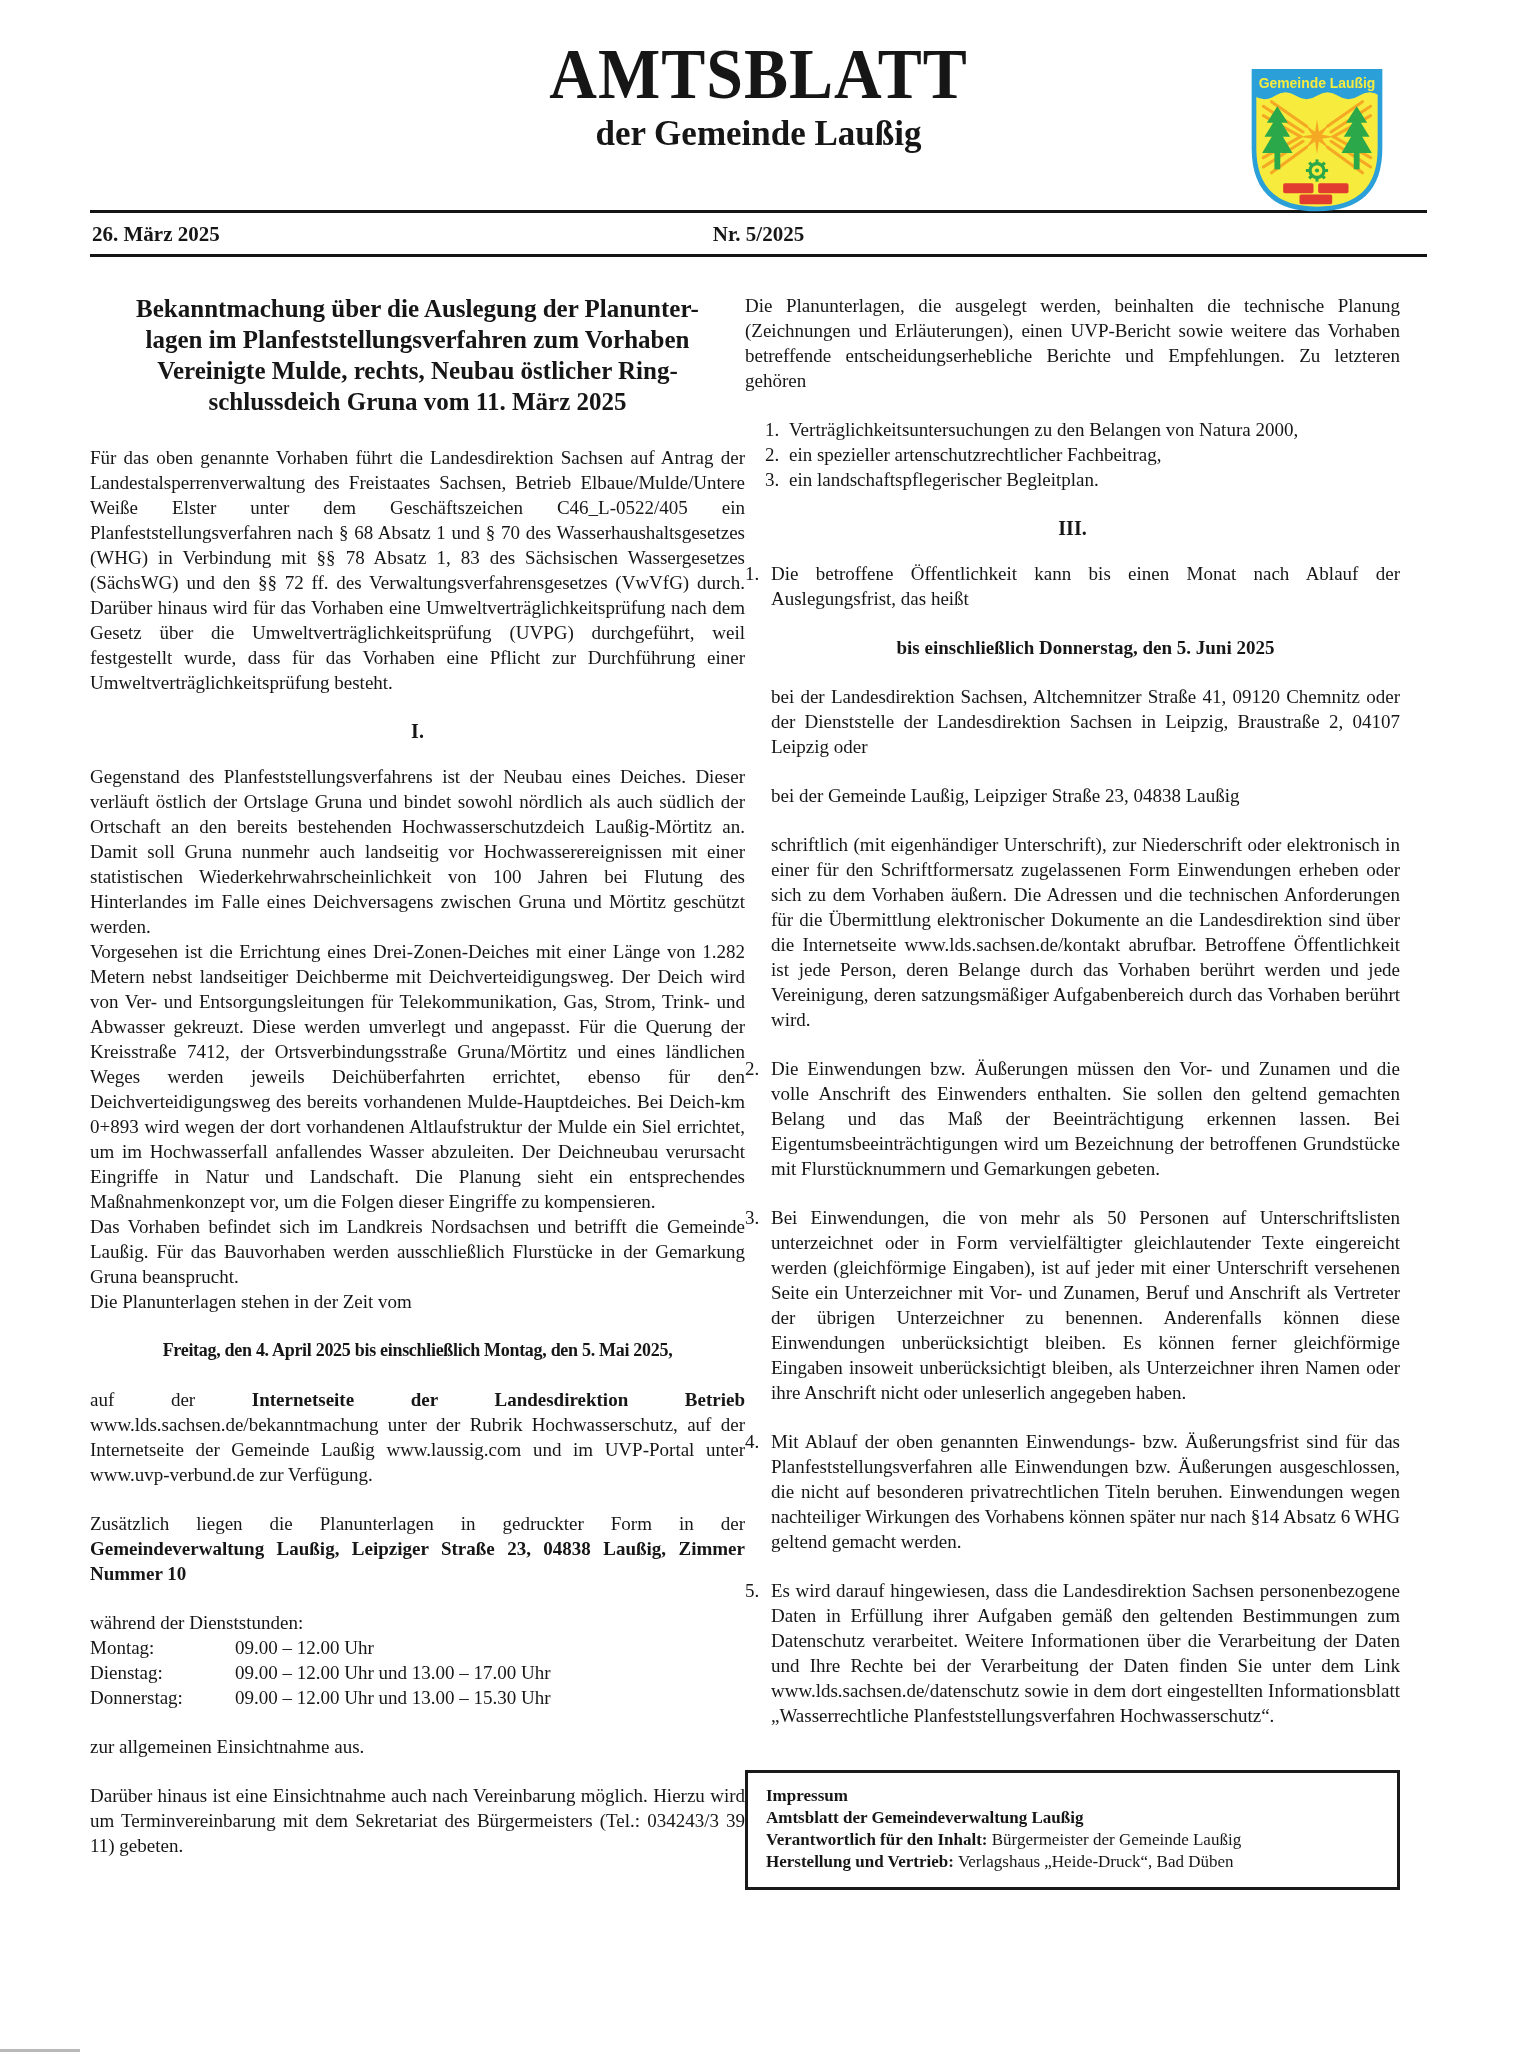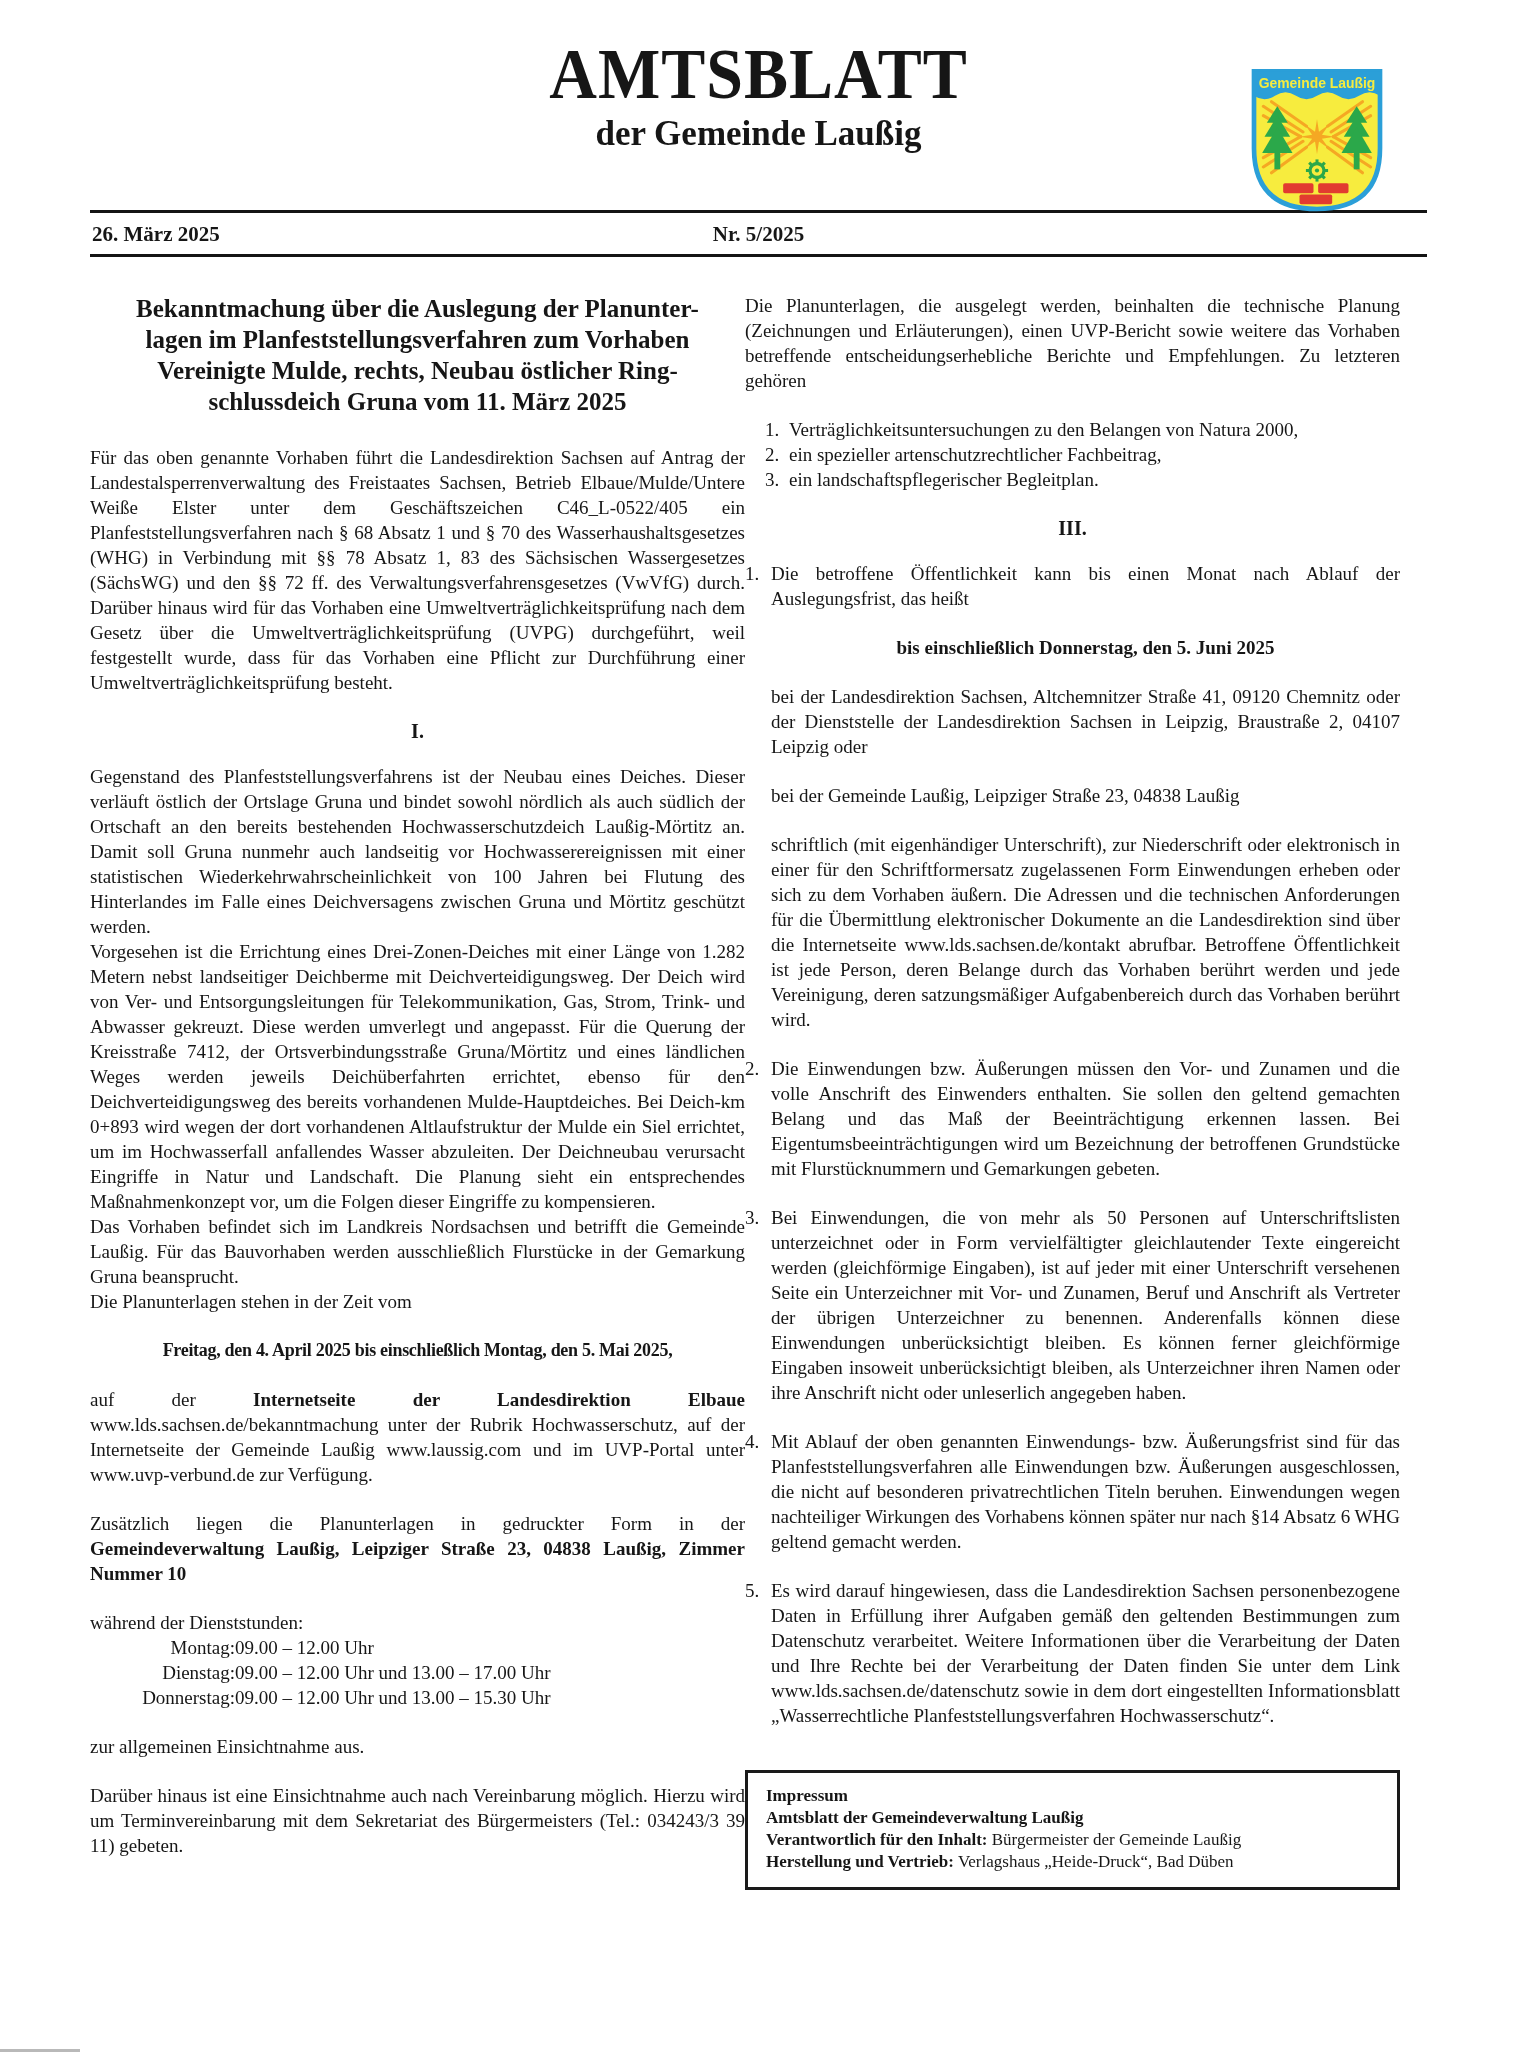--- a/index.html
+++ b/index.html
@@ -34,21 +34,21 @@
   p{margin:0;}
   .just{text-align:justify;}
   .gap{margin-bottom:24px;}
   .bold{font-weight:bold;}
   .center{text-align:center;}
   .doc-title{margin:0 0 28px;font-size:25px;line-height:31px;font-weight:bold;text-align:center;}
   .doc-title .tl{display:block;white-space:nowrap;}
   .sec{text-align:center;font-weight:bold;font-size:20px;margin:24px 0 20px;}
   .tight{font-size:18px;letter-spacing:-0.3px;white-space:nowrap;}
   
-  .hours-row{display:flex;text-align:right;}
+  .hours-row{display:flex;}
   .hours-day{width:145px;flex-shrink:0;}
   
   .annex{margin:24px 0 0 20px;}
   .annex-item{display:flex;}
   .annex-item .anum{width:24px;flex-shrink:0;}
   
   .num-item{display:flex;}
   .num-item .num{width:26px;flex-shrink:0;}
   .num-item .num-body{flex:1;min-width:0;}
   .mt24{margin-top:24px;}
@@ -144,21 +144,21 @@
       <div class="sec">I.</div>
 
       <p class="just">Gegenstand des Planfeststellungsverfahrens ist der Neubau eines Deiches. Dieser verläuft östlich der Ortslage Gruna und bindet sowohl nördlich als auch südlich der Ortschaft an den bereits bestehenden Hochwasserschutzdeich Laußig-Mörtitz an. Damit soll Gruna nunmehr auch landseitig vor Hochwasserereignissen mit einer statistischen Wiederkehrwahrscheinlichkeit von 100 Jahren bei Flutung des Hinterlandes im Falle eines Deichversagens zwischen Gruna und Mörtitz geschützt werden.</p>
       <p class="just">Vorgesehen ist die Errichtung eines Drei-Zonen-Deiches mit einer Länge von 1.282 Metern nebst landseitiger Deichberme mit Deichverteidigungsweg. Der Deich wird von Ver- und Entsorgungsleitungen für Telekommunikation, Gas, Strom, Trink- und Abwasser gekreuzt. Diese werden umverlegt und angepasst. Für die Querung der Kreisstraße 7412, der Ortsverbindungsstraße Gruna/Mörtitz und eines ländlichen Weges werden jeweils Deichüberfahrten errichtet, ebenso für den Deichverteidigungsweg des bereits vorhandenen Mulde-Hauptdeiches. Bei Deich-km 0+893 wird wegen der dort vorhandenen Altlaufstruktur der Mulde ein Siel errichtet, um im Hochwasserfall anfallendes Wasser abzuleiten. Der Deichneubau verursacht Eingriffe in Natur und Landschaft. Die Planung sieht ein entsprechendes Maßnahmenkonzept vor, um die Folgen dieser Eingriffe zu kompensieren.</p>
       <p class="just">Das Vorhaben befindet sich im Landkreis Nordsachsen und betrifft die Gemeinde Laußig. Für das Bauvorhaben werden ausschließlich Flurstücke in der Gemarkung Gruna beansprucht.</p>
 
 
       <p class="gap">Die Planunterlagen stehen in der Zeit vom</p>
       <p class="center bold tight gap">Freitag, den 4. April 2025 bis einschließlich Montag, den 5. Mai 2025,</p>
 
-      <p class="just gap"><span>auf der </span><b>Internetseite der Landesdirektion Elbaue</b><span> www.lds.sachsen.de/bekanntmachung unter der Rubrik Hochwasserschutz, auf der Internetseite der Gemeinde Laußig www.laussig.com und im UVP-Portal unter www.uvp-verbund.de zur Verfügung.</span></p>
+      <p class="just gap"><span>auf der </span><b>Internetseite der Landesdirektion Betrieb</b><span> www.lds.sachsen.de/bekanntmachung unter der Rubrik Hochwasserschutz, auf der Internetseite der Gemeinde Laußig www.laussig.com und im UVP-Portal unter www.uvp-verbund.de zur Verfügung.</span></p>
 
       <p class="just gap"><span>Zusätzlich liegen die Planunterlagen in gedruckter Form in der </span><b>Gemeindeverwaltung Laußig, Leipziger Straße 23, 04838 Laußig, Zimmer Nummer 10</b></p>
 
       <p>während der Dienststunden:</p>
       <div class="hours gap">
         <div class="hours-row">
           <span class="hours-day">Montag:</span>
           <span>09.00 – 12.00 Uhr</span>
         </div>
         <div class="hours-row">

